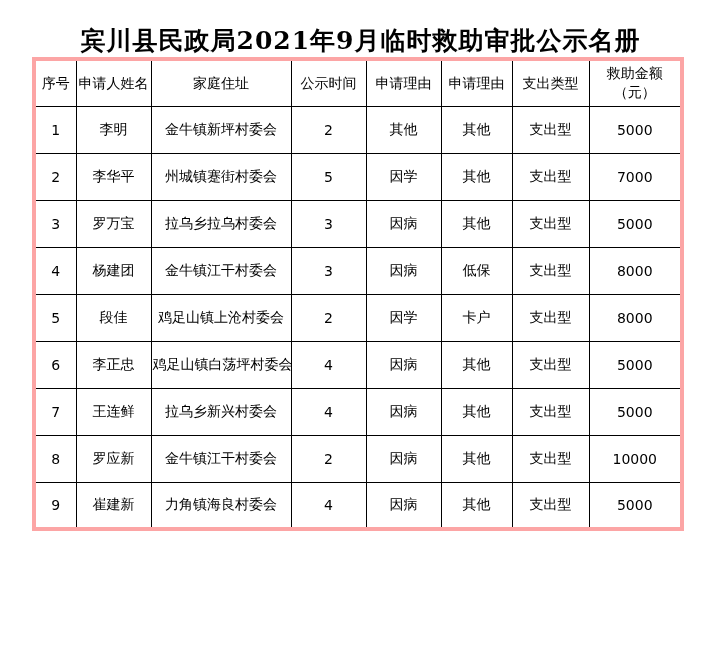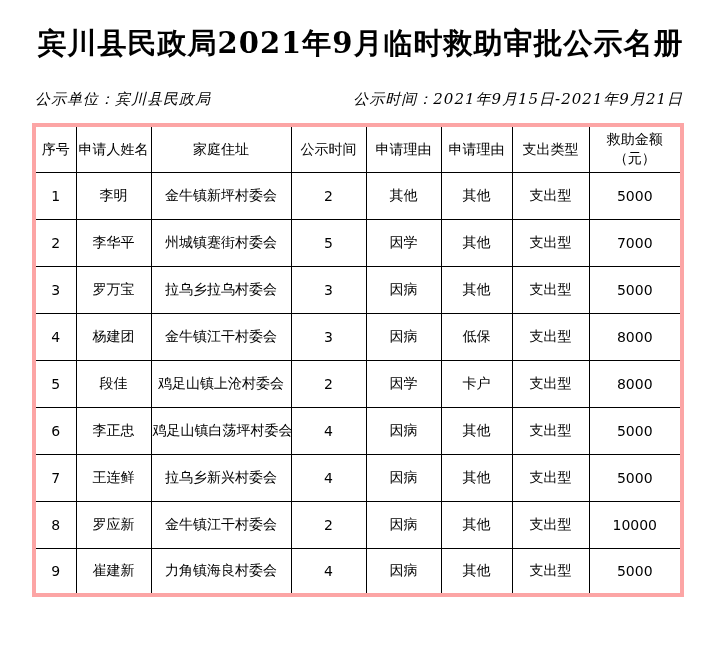--- a/index.html
+++ b/index.html
@@ -14,21 +14,21 @@
     width: 721px;
     height: 667px;
     background: #ffffff;
     overflow: hidden;
   }
   .doc-title {
     margin-top: 24px;
     text-align: center;
     font-family: "DejaVu Serif", "Liberation Serif", serif;
     font-weight: bold;
-    font-size: 29px;
+    font-size: 25px;
     letter-spacing: 1px;
     color: #000000;
   }
   .meta-row {
     width: 648px;
     margin: 26px 0 14px 35px;
     display: flex;
     justify-content: space-between;
     align-items: baseline;
     font-family: "DejaVu Serif", "Liberation Serif", serif;
@@ -65,24 +65,20 @@
   col.c7 { width: 77px; }
   col.c8 { width: 93px; }
 </style>
 </head>
 <body>
 
 <div class="page">
 
   <div class="doc-title">宾川县民政局2021年9月临时救助审批公示名册</div>
 
-  <div class="meta-row">
-    <span>公示单位：宾川县民政局</span>
-    <span>公示时间：2021年9月15日-2021年9月21日</span>
-  </div>
 
   <table class="roster">
     <colgroup>
       <col class="c1">
         <col class="c2">
         <col class="c3">
         <col class="c4">
       <col class="c5">
         <col class="c6">
         <col class="c7">

